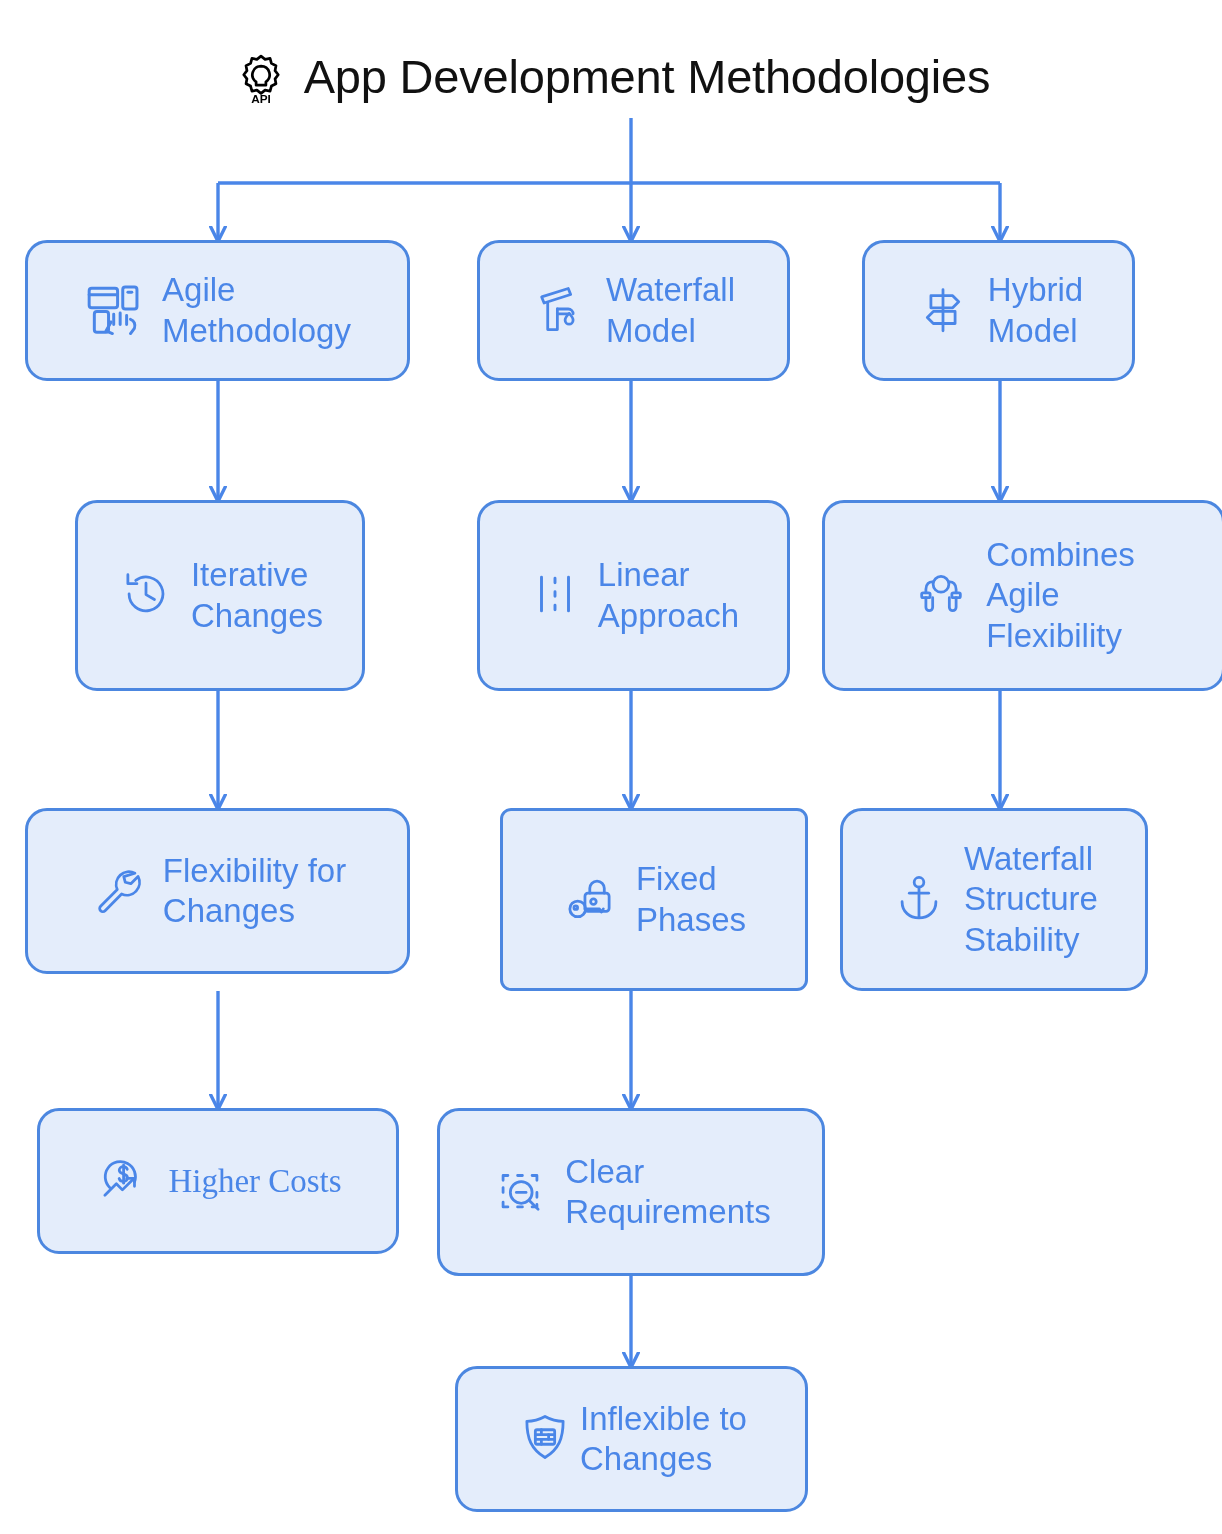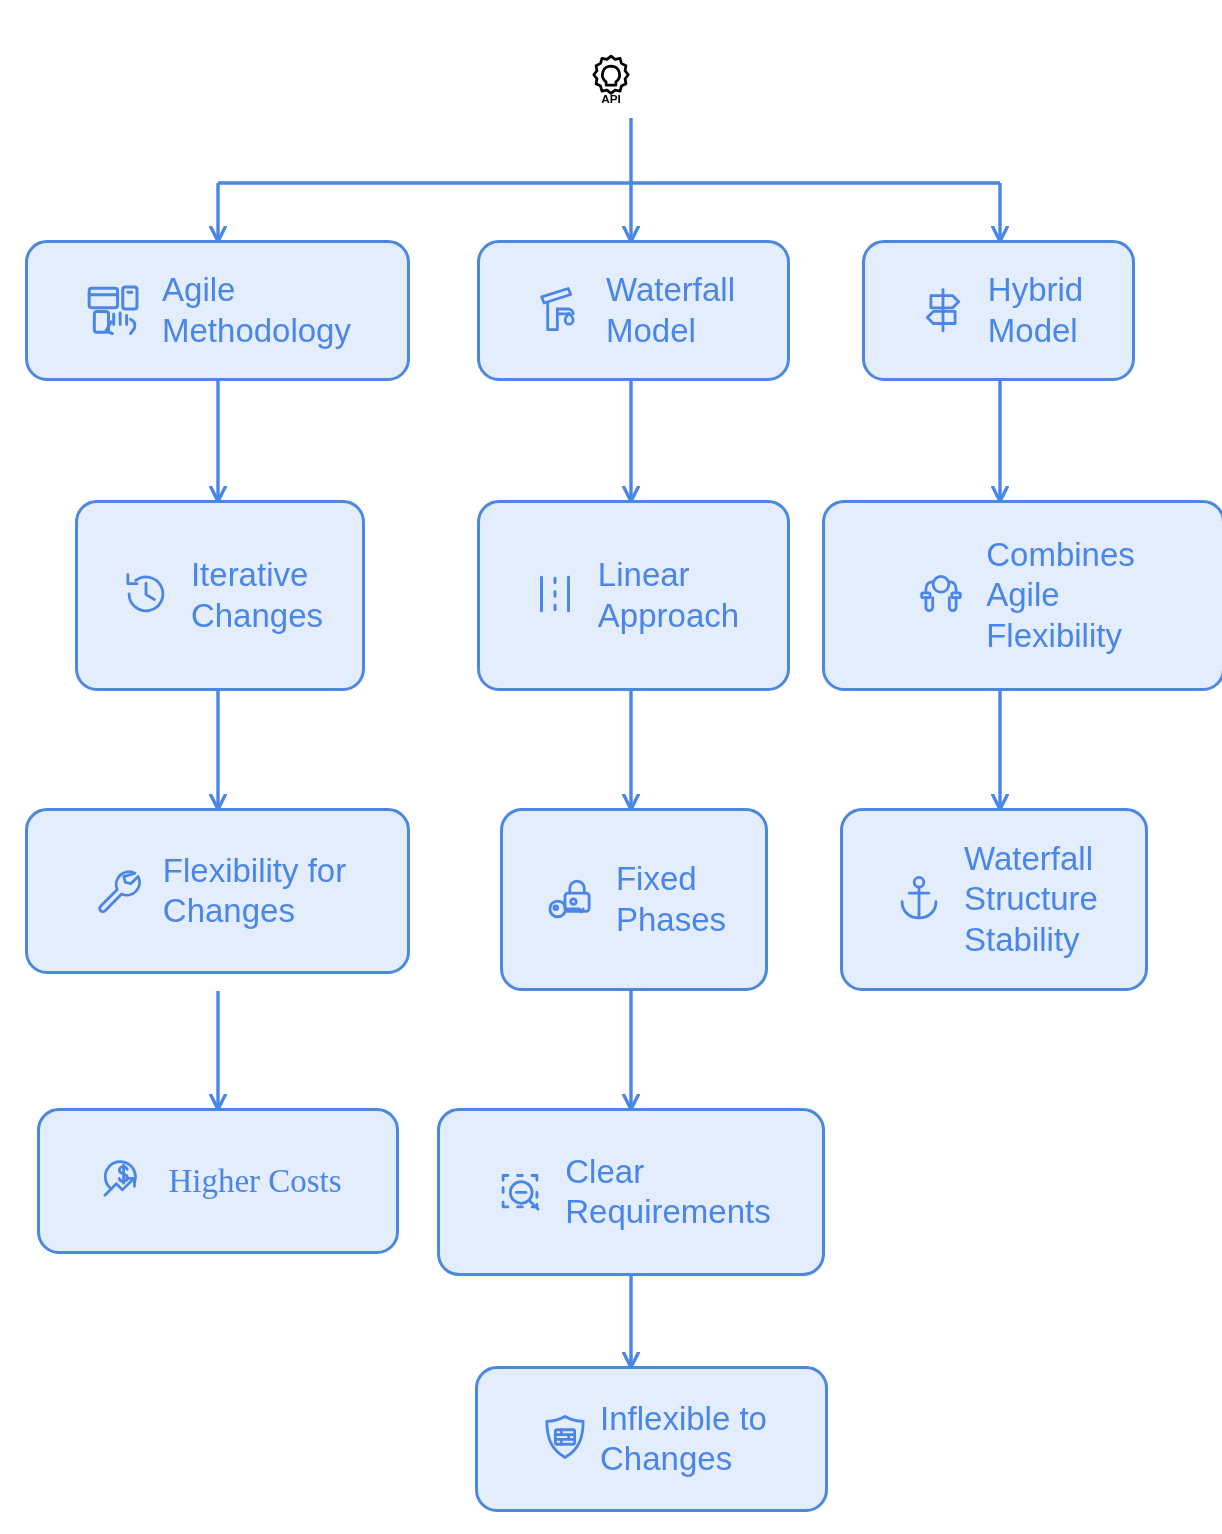--- a/index.html
+++ b/index.html
@@ -101,20 +101,21 @@
                    L48.5 39.5 L43.5 42 L42 47.5 L36.5 46.5 L32 50 L27.5 46.5 L22 47.5
                    L20.5 42 L15.5 39.5 L16.5 34 L13 29.5 L16.5 25 L15.5 19.5 L20.5 17
                    L22 11.5 L27.5 12.5 Z"></path>
           <path d="M32 20 a9.5 9.5 0 0 1 5.4 17.3 L37.4 41 h-10.8 l0-3.7 A9.5 9.5 0 0 1 32 20 Z"></path>
         </g>
         <g fill="#000000" font-family="'Liberation Sans', sans-serif" font-size="13" font-weight="700">
           <text x="32" y="61" text-anchor="middle">API</text>
         </g>
       </svg>
     </span>
+    <span class="title-text">App Development Methodologies</span>
   </div>
 
   <div class="node" style="left:25px; top:240px; width:385px; height:141px;">
     <span class="node-icon">
       <svg width="62" height="62" viewBox="0 0 48 48" fill="none" stroke="#4a86e8" stroke-width="2.3" stroke-linecap="round" stroke-linejoin="round">
         <rect x="4" y="8" width="22" height="15" rx="2"></rect>
         <path d="M4 13 h22"></path>
         <rect x="30" y="7" width="11" height="17" rx="2"></rect>
         <path d="M34 11 h3"></path>
         <rect x="8" y="26" width="11" height="16" rx="2"></rect>
@@ -198,21 +199,21 @@
     <span class="node-icon">
       <svg width="58" height="58" viewBox="0 0 48 48" fill="none" stroke="#4a86e8" stroke-width="2.3" stroke-linecap="round" stroke-linejoin="round">
         <path d="M38 11 a10.5 10.5 0 0 0 -14.6 13.5 L9.6 38.3 a2.6 2.6 0 0 0 3.7 3.7 L27 28.1
                  A10.5 10.5 0 0 0 40.6 13.6 L34.6 19.6 L30 18.4 L28.8 13.8 Z"></path>
       </svg>
     </span>
     <span class="node-label">Flexibility for
 Changes</span>
   </div>
 
-  <div class="node" style="left:500px; top:808px; width:268px; height:183px;">
+  <div class="node" style="left:500px; top:808px; width:308px; height:183px;border-radius:11px;">
     <span class="node-icon">
       <svg width="58" height="58" viewBox="0 0 48 48" fill="none" stroke="#4a86e8" stroke-width="2.3" stroke-linecap="round" stroke-linejoin="round">
         <rect x="19" y="20" width="20" height="15" rx="2.5"></rect>
         <path d="M23 20 v-4 a6 6 0 0 1 12 0 v4"></path>
         <circle cx="26" cy="27" r="2.3"></circle>
         <circle cx="13" cy="33" r="6.5"></circle>
         <circle cx="11.4" cy="32" r="1.5"></circle>
         <path d="M19 33 h12 l1.6 2.6 l1.6 -2.6"></path>
       </svg>
     </span>
@@ -254,21 +255,21 @@
         <path d="M10 16 v-4 h4 M22 12 h4 M34 12 h4 v4 M38 26 v4 M38 36 v2 h-4 M26 38 h-4 M14 38 h-4 v-4 M10 26 v-4" stroke-dasharray="0"></path>
         <circle cx="25" cy="26" r="9"></circle>
         <path d="M21 26 h8"></path>
         <path d="M31.5 32.5 L39 40"></path>
       </svg>
     </span>
     <span class="node-label">Clear
 Requirements</span>
   </div>
 
-  <div class="node" style="left:475px; top:1366px; width:353px; height:146px;gap:6px;">
+  <div class="node" style="left:455px; top:1366px; width:353px; height:146px;gap:6px;">
     <span class="node-icon">
       <svg width="58" height="58" viewBox="0 0 48 48" fill="none" stroke="#4a86e8" stroke-width="2.3" stroke-linecap="round" stroke-linejoin="round">
         <path d="M24 7 C18.5 10 13 11 9 11 c0 14 3.5 23 15 30 c11.5 -7 15 -16 15 -30
                  c-4 0 -9.5 -1 -15 -4 Z"></path>
         <rect x="16" y="18" width="16" height="12" rx="1.4"></rect>
         <path d="M16 22 h16 M16 26 h16"></path>
         <path d="M21 18 v4 M27 22 v4 M21 26 v4"></path>
       </svg>
     </span>
     <span class="node-label">Inflexible to

